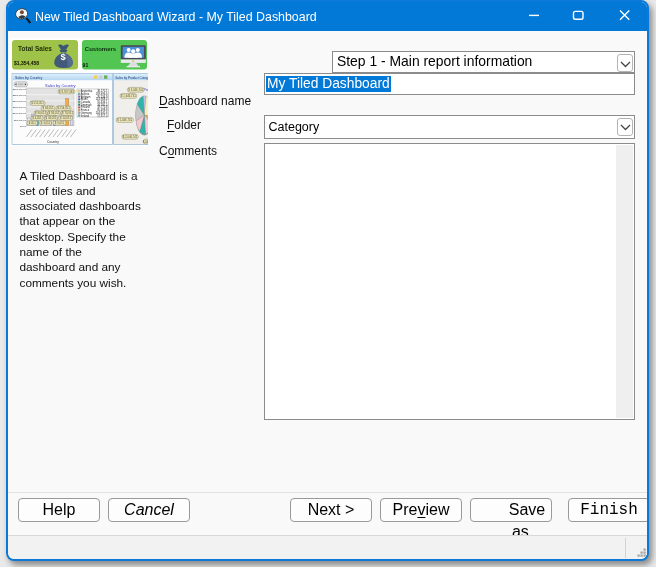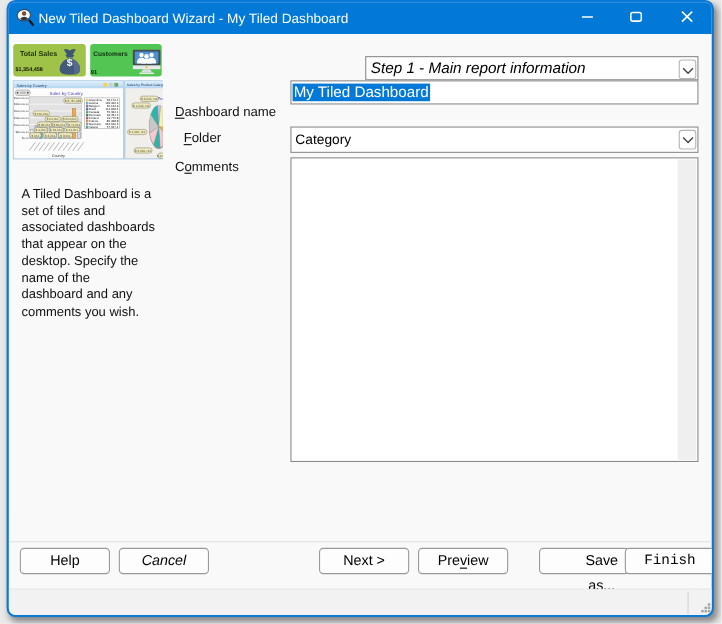--- a/index.html
+++ b/index.html
@@ -28,34 +28,34 @@
 .lbl u { text-decoration:underline; text-underline-offset:2px; }
 
 .field { position:absolute; background:#fff; border:1px solid #8b8b8b; }
 .combo-btn {
   position:absolute; right:1.5px; top:2px; width:16px; height:18px;
   border:1px solid #b4b4b4; border-radius:3px; background:#fff;
 }
 .combo-btn svg { position:absolute; left:2.5px; top:5.5px; }
 
 #stepcombo { left:323.5px; top:20px; width:303.5px; height:22px; font-size:13.9px; }
-#stepcombo .ctext { position:absolute; left:4.5px; top:0; line-height:19.5px; color:#000;font-style:italic; }
+#stepcombo .ctext { position:absolute; left:4.5px; top:0; line-height:19.5px; color:#000; }
 
 #namefield { left:256px; top:42px; width:371px; height:22px; }
 #namefield .sel { position:absolute; left:1px; top:2px; height:15.5px; background:#0278d7; color:#fff; font-size:13.8px; line-height:15.5px; padding:0 1px; }
 #foldfield { left:256px; top:83.5px; width:371px; height:24px; font-size:12.5px; }
 #foldfield .ctext { position:absolute; left:3.5px; top:0; line-height:23px; color:#000; }
 #commfield { left:256px; top:111.5px; width:371px; height:277px; }
 #commfield .sbar { position:absolute; right:1px; top:1px; width:17px; height:273px; background:#efefef; }
 
 .sep { position:absolute; left:0px; top:461px; width:639px; height:1px; background:#e2e2e2; }
 .btn {
   position:absolute; top:467px; width:82px; height:24px;
   background:#fdfdfd; border:1px solid #999; border-radius:4px;
-  font-size:13px; color:#000; text-align:center; line-height:22px;
+  font-size:16px; color:#000; text-align:center; line-height:22px;
 }
 .btn u { text-decoration:underline; text-underline-offset:2px; }
 
 .statusbar { position:absolute; left:0; top:504px; width:639px; height:24px; background:#f2f2f2; border-top:1px solid #d8d8d8; border-radius:0 0 6px 6px; }
 .statusbar .vline { position:absolute; left:617px; top:2px; width:1px; height:20px; background:#d2d2d2; }
 .grip { position:absolute; right:0px; bottom:1px; }
 </style>
 </head>
 <body>
 <div class="win">
@@ -308,21 +308,21 @@
 
     <div class="field" id="commfield">
       <span class="sbar"></span>
     </div>
 
     <div class="sep"></div>
     <div class="btn" style="left:10px;">Help</div>
     <div class="btn" style="left:100px;font-style:italic;">Cancel</div>
     <div class="btn" style="left:282px;">Next &gt;</div>
     <div class="btn" style="left:372px;">Pre<u>v</u>iew</div>
-    <div class="btn" style="left:482px;padding-left:32px;">Save as...</div>
+    <div class="btn" style="left:462px;padding-left:32px;">Save as...</div>
     <div class="btn" style="left:560px;font-family:Liberation Mono, monospace;">Finish</div>
 
     <div class="statusbar">
       <span class="vline"></span>
       <svg class="grip" width="11" height="11" viewBox="0 0 11 11">
         <g fill="#a2a2a2">
           <rect x="7.5" y="1.5" width="2.2" height="2.2"></rect>
           <rect x="4.5" y="4.5" width="2.2" height="2.2"></rect>
           <rect x="7.5" y="4.5" width="2.2" height="2.2"></rect>
           <rect x="1.5" y="7.5" width="2.2" height="2.2"></rect>

